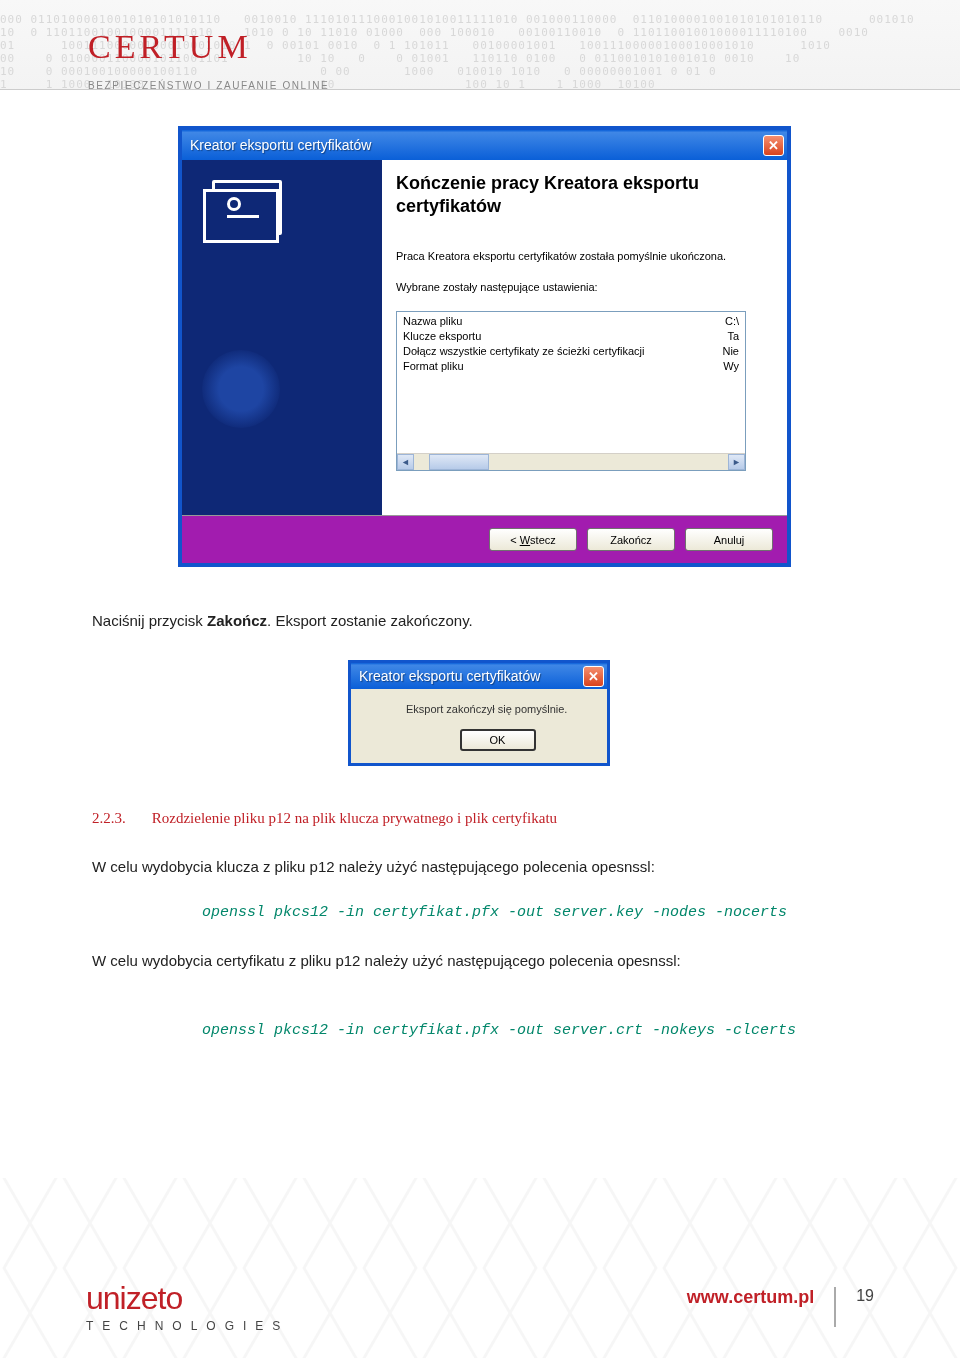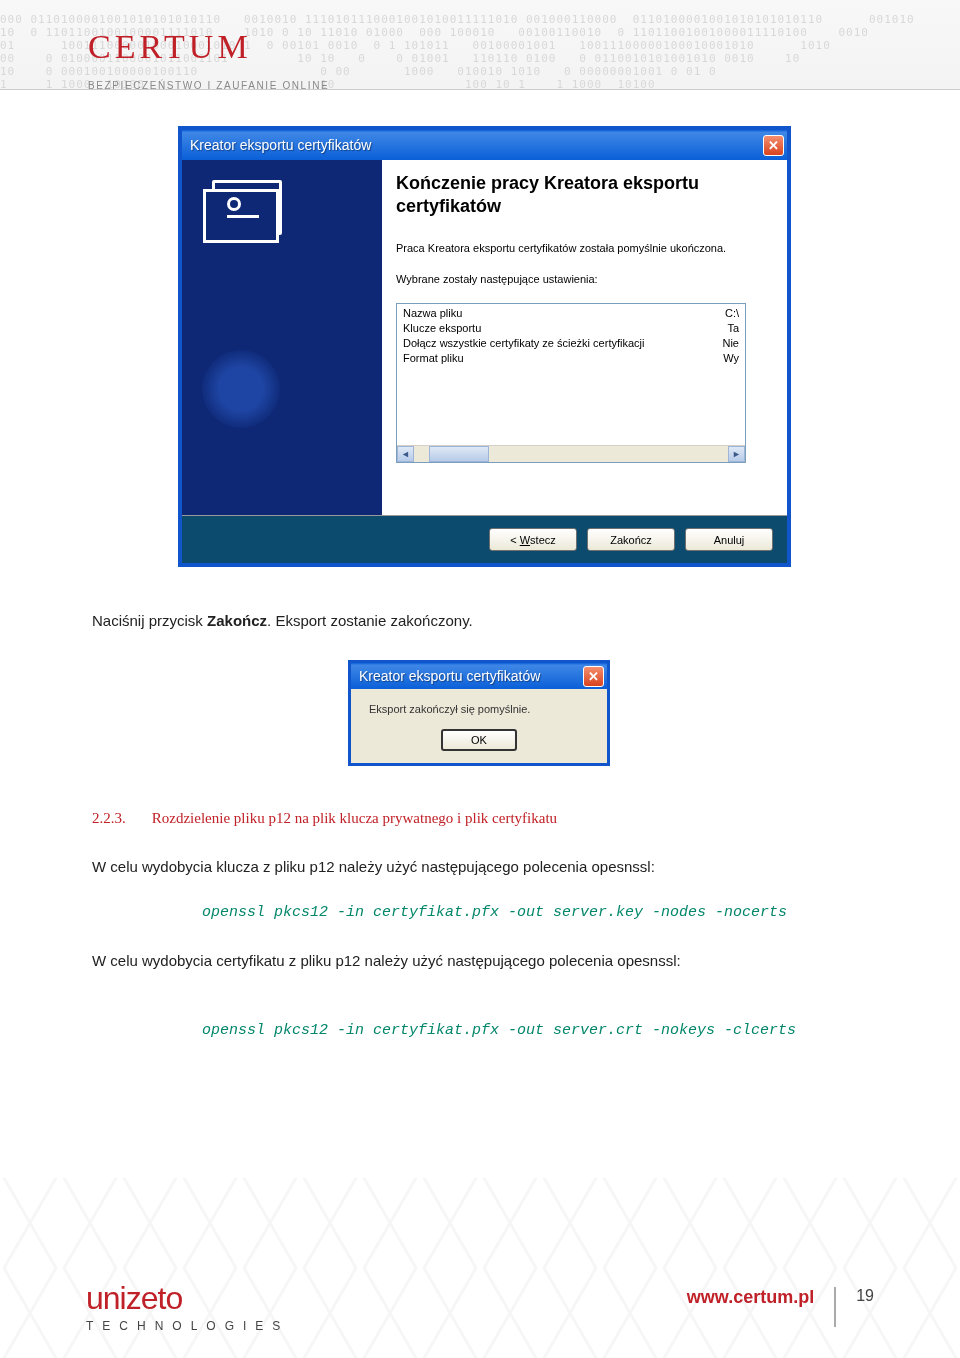--- a/index.html
+++ b/index.html
@@ -135,21 +135,21 @@
     border-radius: 50%;
   }
   .wizard-main {
     flex: 1;
     padding: 12px 18px 14px 14px;
   }
   .wiz-heading {
     font-family: Tahoma, sans-serif;
     font-size: 18px;
     font-weight: bold;
-    margin-bottom: 24px;
+    margin-bottom: 32px;
     line-height: 1.25;
   }
   .wiz-text {
     font-size: 11px;
     margin-bottom: 16px;
     line-height: 1.35;
   }
   .listbox {
     border: 1px solid #7b9ebd;
     width: 350px;
@@ -185,21 +185,21 @@
     display:flex;align-items:center;justify-content:center;
     font-size:9px;color:#3b5a8a;
   }
   .hscroll-track { flex:1; position:relative; }
   .hscroll-thumb {
     position:absolute; left:15px; top:0; bottom:0; width:60px;
     background: linear-gradient(to bottom,#dfe8f6,#b7cbe9);
     border:1px solid #9db5d7;
   }
   .wizard-footer {
-    background: #0c4a6e;
+    background: #a21caf;
     padding: 12px 14px;
     display: flex;
     justify-content: flex-end;
     gap: 10px;
   }
   .winbtn {
     min-width: 88px;
     height: 23px;
     background: linear-gradient(to bottom,#fff,#ece9d8);
     border: 1px solid #707070;
@@ -228,20 +228,21 @@
     width: 262px;
     border: 3px solid #1155cc;
     background: #ece9d8;
     font-family: Tahoma, sans-serif;
   }
   .msgbox .titlebar { height: 26px; }
   .msgbox-body {
     background: #ece9d8;
     padding: 14px 14px 12px 14px;
     text-align: center;
+    margin-left: 37px;
   }
   .msgbox-text { font-size: 11px; margin-bottom: 14px; text-align:left; padding-left:4px; }
   .okwrap { display:flex; justify-content:center; }
   .okbtn {
     width: 76px;
     height: 22px;
     border: 2px solid #333;
     background: linear-gradient(to bottom,#fff,#ece9d8);
     border-radius: 3px;
     font-size: 11px;

